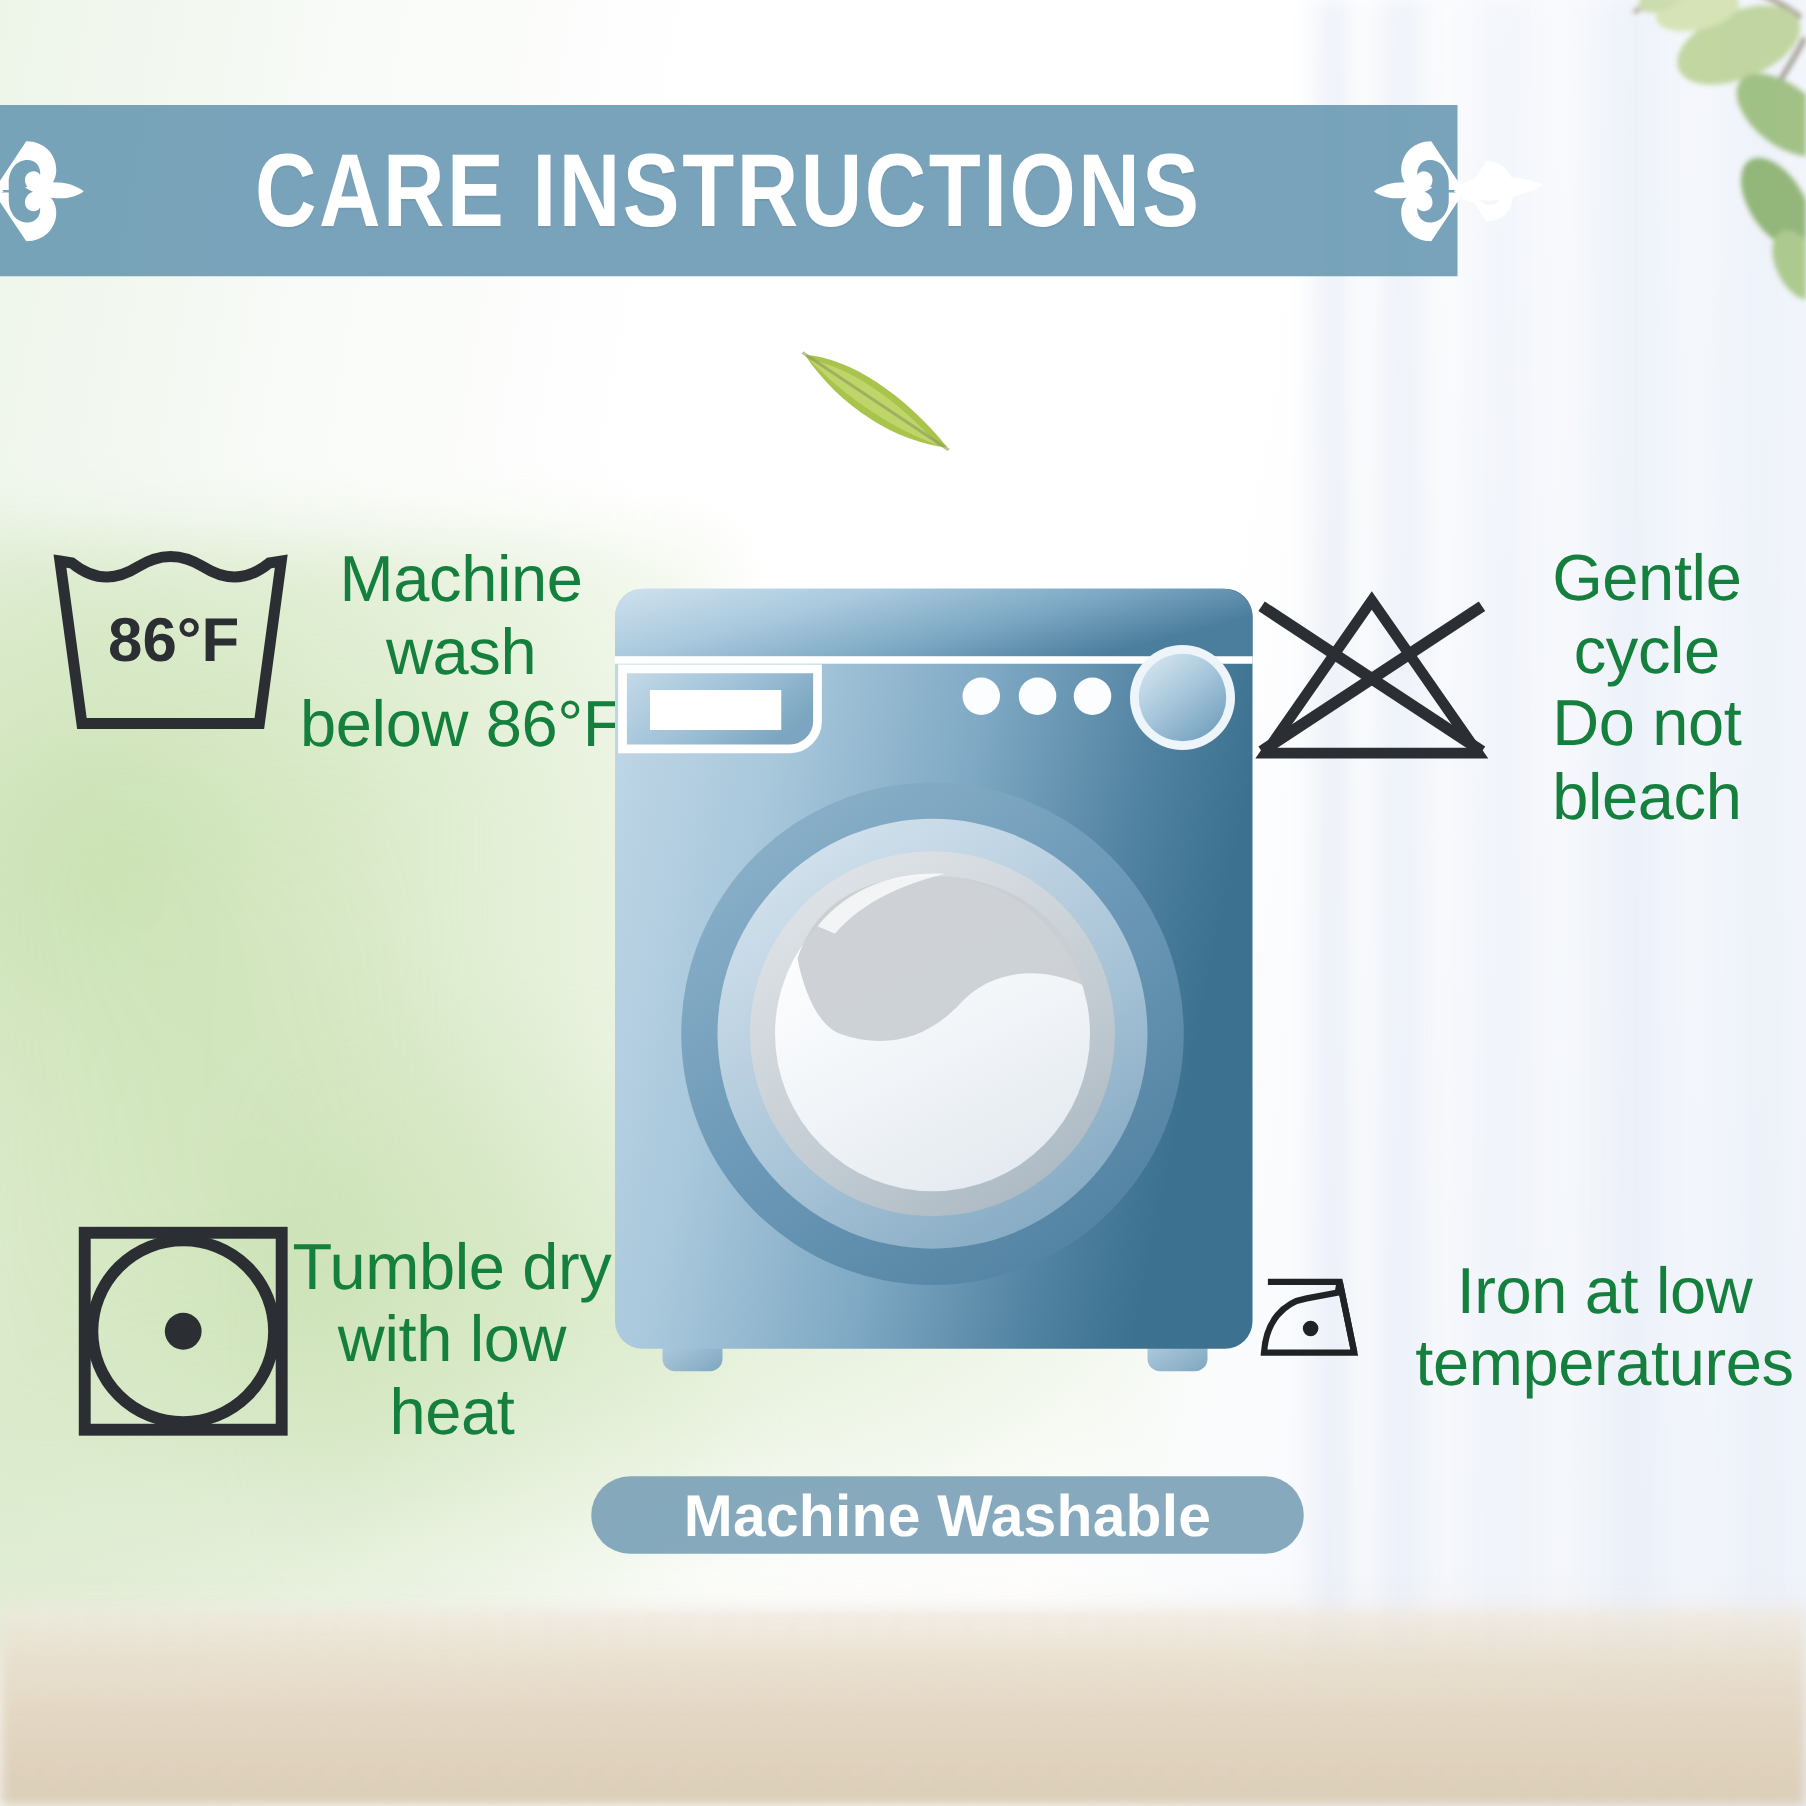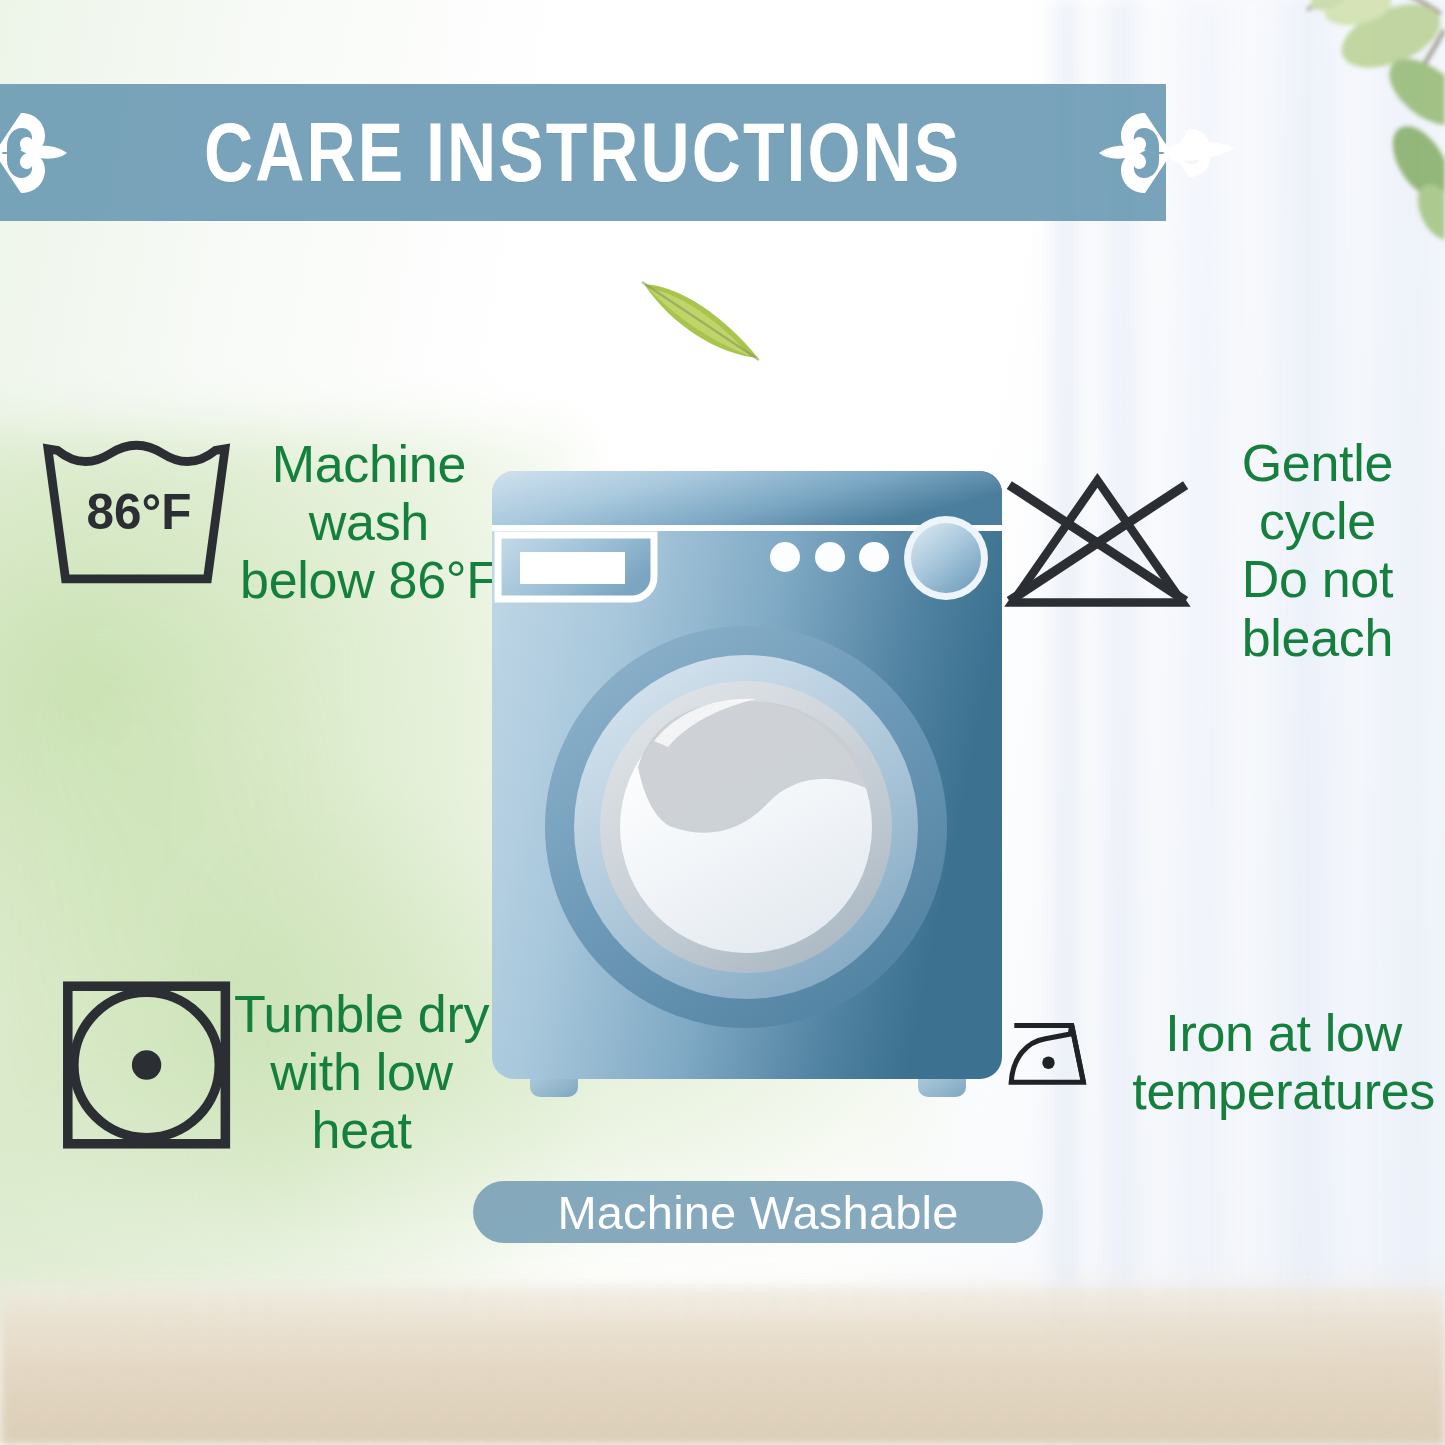--- a/index.html
+++ b/index.html
@@ -197,20 +197,21 @@
     display: flex;
     align-items: center;
     justify-content: center;
   }
   .badge-label {
     color: #ffffff;
     font-size: 47px;
     line-height: 1;
     letter-spacing: 0.2px;
     white-space: nowrap;
+    font-weight: bold;
   }
 </style>
 </head>
 <body>
 
 <div id="stage">
 
   <div class="bg-base"></div>
   <div class="bg-green-blur"></div>
   <div class="bg-green-blur2"></div>

